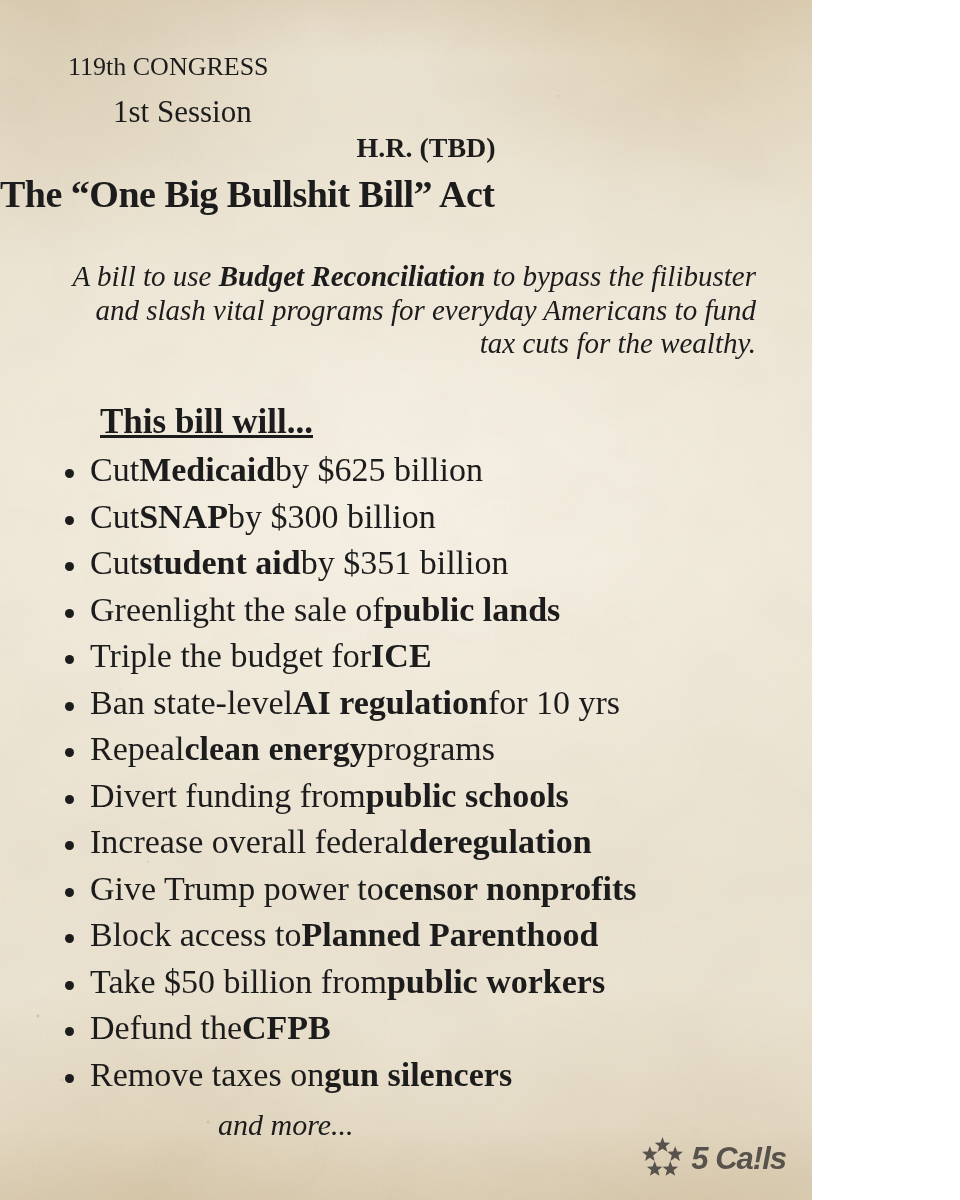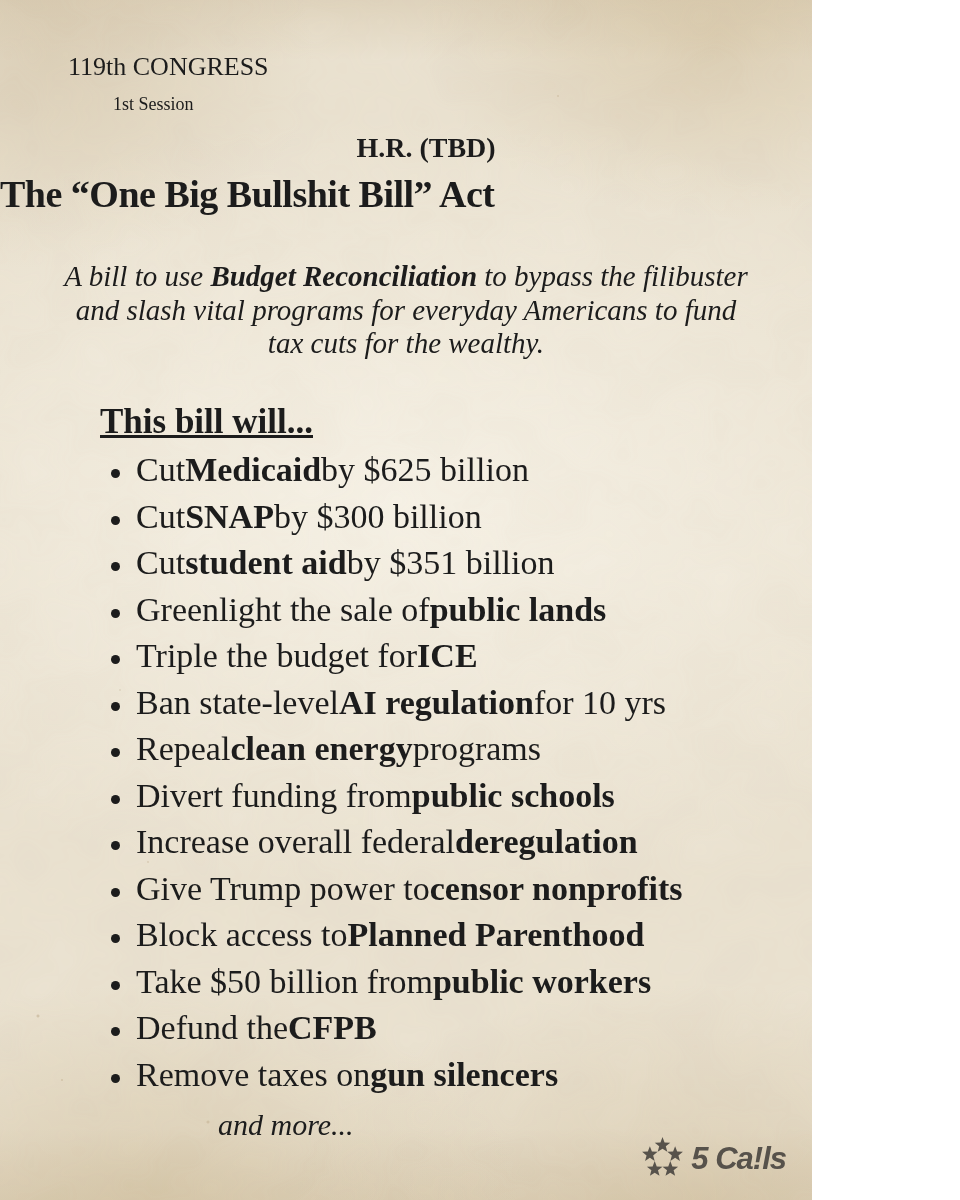--- a/index.html
+++ b/index.html
@@ -24,31 +24,31 @@
       radial-gradient(circle 2px at 62px 1080px, rgba(150,120,75,0.35), transparent 70%),
       radial-gradient(circle 3px at 208px 1122px, rgba(150,120,75,0.30), transparent 70%),
       radial-gradient(circle 2px at 148px 862px, rgba(150,120,75,0.30), transparent 70%),
       radial-gradient(circle 3px at 906px 212px, rgba(150,120,75,0.28), transparent 70%),
       radial-gradient(circle 2px at 558px 96px, rgba(150,120,75,0.30), transparent 70%),
       radial-gradient(circle 2px at 120px 690px, rgba(150,120,75,0.25), transparent 70%);
   }
   .texture { position:absolute; inset:0; width:100%; height:100%; mix-blend-mode:multiply; opacity:.55; pointer-events:none; }
 
   .congress   { position:absolute; left:68px;  top:52px;  font-size:26px; }
-  .session    { position:absolute; left:113px; top:94px;  font-size:18px; }
+  .session    { position:absolute; left:113px; top:94px;  font-size:31px; }
   .bill-number{ position:absolute; left:0; right:0; top:132px; text-align:center; font-size:28px; font-weight:bold;padding-left:40px; }
   .title      { position:absolute; left:0; right:0; top:172px; margin:0; text-align:left;
                 font-size:38px; font-weight:bold; letter-spacing:-0.5px; }
   .subtitle   { position:absolute; left:50%; transform:translateX(-50%); top:260px; width:700px; margin:0;
-                text-align:center; font-style:italic; font-size:29px; line-height:33.5px; }
+                text-align:right; font-style:italic; font-size:29px; line-height:33.5px; }
   .subtitle strong { font-weight:bold; }
 
   .provisions { position:absolute; left:0; top:402px; width:100%; }
   .list-heading { margin:0 0 0 100px; font-size:35px; font-weight:bold; font-family:"Liberation Serif", serif;text-decoration:underline; }
-  .provision-list { margin:9px 0 0 0; padding:0 0 0 111px; list-style:none; font-size:34px; }
+  .provision-list { margin:9px 0 0 0; padding:0 0 0 65px; list-style:none; font-size:34px; }
   .provision-list li { display:flex; align-items:flex-start; height:46.5px; white-space:nowrap; }
   .provision-list li::before {
     content:""; flex:0 0 9px; width:9px; height:9px; border-radius:50%;
     background:#1c1c1c; margin:18px 16px 0 0;
   }
   .provision-list strong { font-weight:bold; }
   .more { margin:6px 0 0 218px; font-style:italic; font-size:30px; }
 
   .logo {
     position:absolute; right:26px; bottom:18px;

